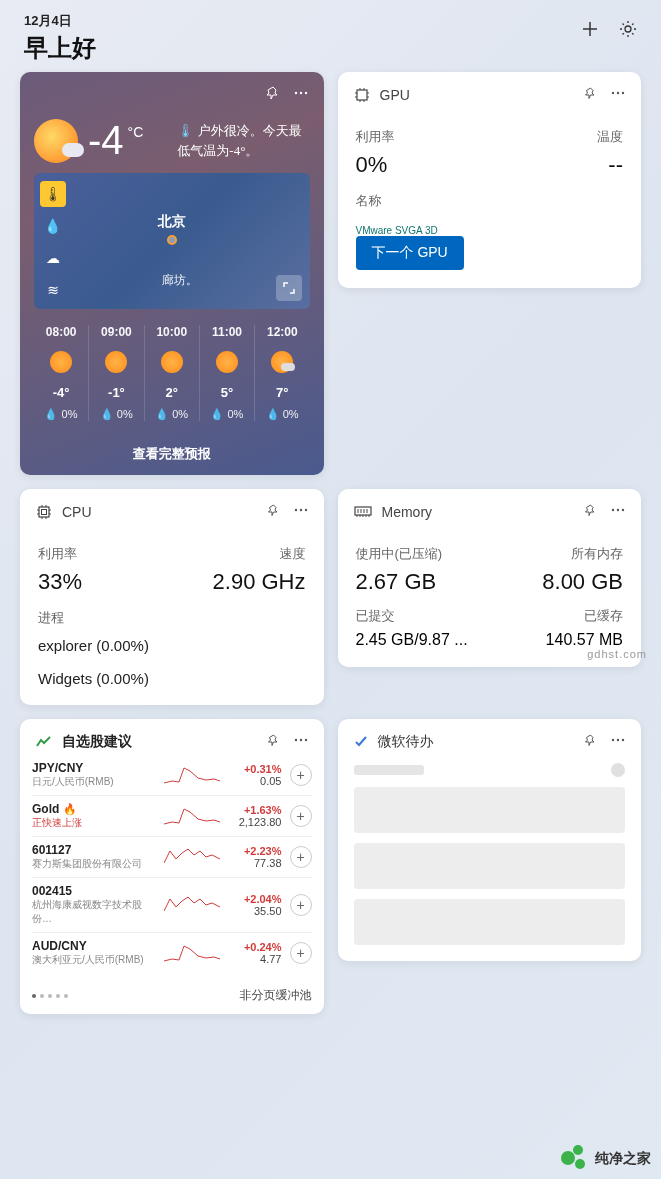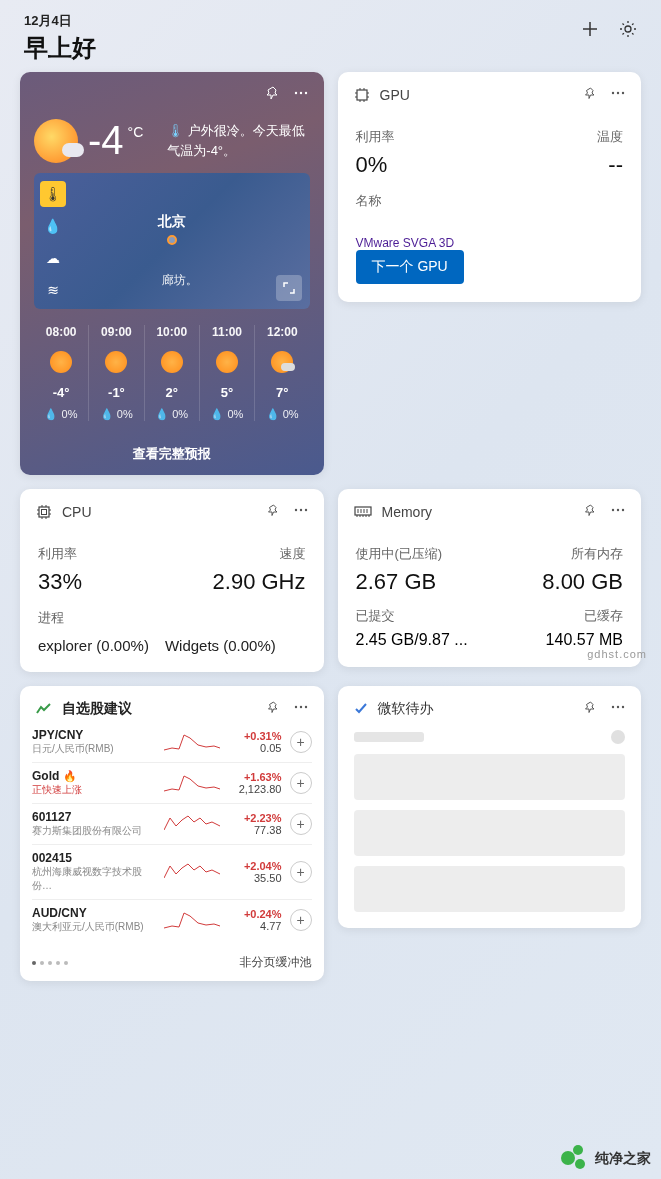--- a/index.html
+++ b/index.html
@@ -71,21 +71,21 @@
 .sun-icon::after {
   content: '';
   position: absolute;
   right: -6px; bottom: 6px;
   width: 22px; height: 14px;
   background: #e8e8f0;
   border-radius: 10px;
 }
 .temp-big { font-size: 40px; font-weight: 300; display: flex; align-items: flex-start; }
 .temp-unit { font-size: 14px; margin-top: 6px; margin-left: 4px; }
-.weather-desc { font-size: 13px; line-height: 1.5; margin-left: 14px; flex: 1; }
+.weather-desc { font-size: 13px; line-height: 1.5; margin-left: 24px; flex: 1; font-family: Liberation Serif, serif; }
 .weather-desc-icon { color: #7bd3ff; margin-right: 4px; }
 
 .weather-map {
   height: 136px;
   margin: 0 14px;
   border-radius: 6px;
   background: linear-gradient(135deg, #4b5f9a 0%, #3a5b8f 50%, #5a6ea0 100%);
   position: relative;
   display: flex;
   align-items: center;
@@ -166,21 +166,21 @@
 .col.right { align-items: flex-end; }
 .primary-btn {
   background: #0067c0;
   color: #fff;
   border: none;
   padding: 8px 16px;
   border-radius: 4px;
   font-size: 14px;
   cursor: pointer;
 }
-.process-list { display: flex; flex-direction: row; gap: 16px; margin-top: 10px; font-size: 15px; color: #222;}
+.process-list { display: flex; flex-direction: column; gap: 16px; margin-top: 10px; font-size: 15px; color: #222;}
 
 
 .stock-card .card-header-left { color: #222; font-weight: 600; }
 .stock-header-icon {
   width: 16px; height: 12px;
   display: inline-block;
 }
 .stock-list { padding: 0 12px 8px 12px; }
 .stock-row {
   display: flex; align-items: center;
@@ -391,21 +391,21 @@
           <span class="label-sm">利用率</span>
           <span class="value-lg">0%</span>
         </div>
         <div class="col right">
           <span class="label-sm">温度</span>
           <span class="value-lg">--</span>
         </div>
       </div>
       <div class="col" style="margin-top:14px;">
         <span class="label-sm">名称</span>
-        <span style="font-size:12px;color:#4c1d95;margin-top:20px;">VMware SVGA 3D</span>
+        <span style="font-size:10px;color:#0f766e;margin-top:9px;">VMware SVGA 3D</span>
       </div>
       <button class="primary-btn">下一个 GPU</button>
     </div>
   </div>
 
   <div class="card">
     <div class="card-header">
       <div class="card-header-left">
         <svg width="16" height="16" viewBox="0 0 16 16">
             <rect x="3" y="3" width="10" height="10" fill="none" stroke="#444" stroke-width="1.2"></rect>

